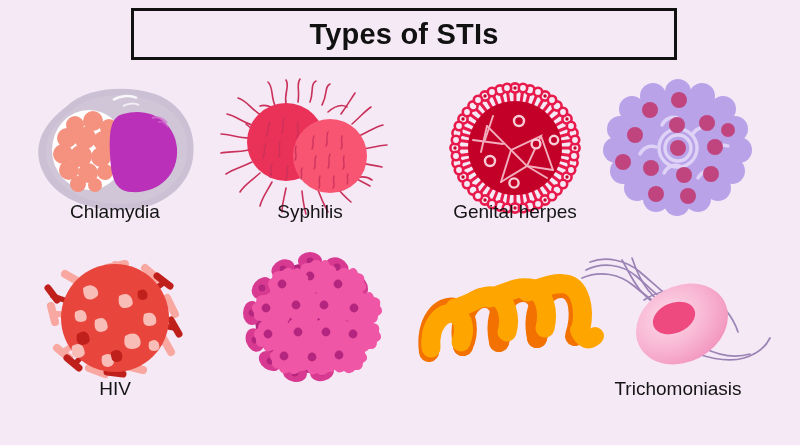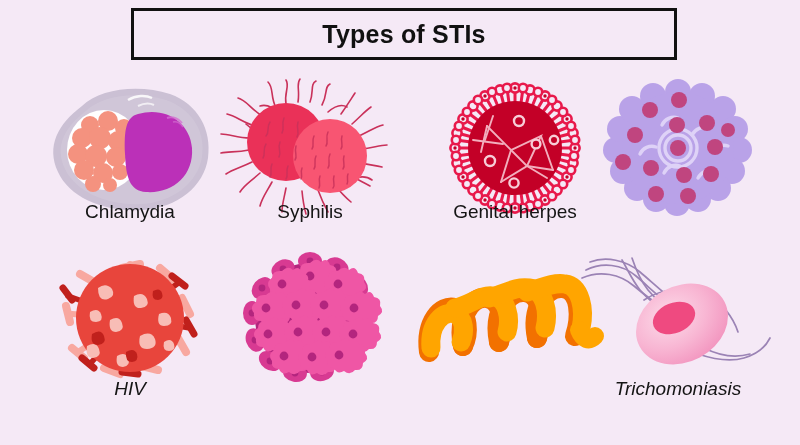--- a/index.html
+++ b/index.html
@@ -20,21 +20,21 @@
     width:546px;height:52px;
     border:3px solid #111111;
     box-sizing:border-box;
     background:#f5e9f6;
   }
   .title-text{
     position:absolute;
     left:131px;top:8px;
     width:546px;height:52px;
     display:flex;align-items:center;justify-content:center;
-    font-size:25px;font-weight:bold;color:#111111;
+    font-size:29px;font-weight:bold;color:#111111;
     letter-spacing:0.2px;
     white-space:nowrap;
   }
   .cell{
     position:absolute;
     width:200px;height:180px;
   }
   .art{
     position:absolute;
     left:0;top:0;
@@ -43,24 +43,24 @@
   .caption{
     position:absolute;
     left:0;
     width:200px;
     text-align:center;
     font-size:19px;
     color:#141414;
     white-space:nowrap;
   }
   .r1 .caption{top:123px;}
-  .r2 .caption{top:130px;font-style:italic;}
+  .r2 .caption{top:130px;}
 
   
-  .c0{left:30px;}
+  .c0{left:15px;}
   .c1{left:210px;}
   .c2{left:415px;}
   .c3{left:578px;}
   .r1{top:78px;}
   .r2{top:248px;}
 </style>
 </head>
 <body>
 
 <div id="infographic">

